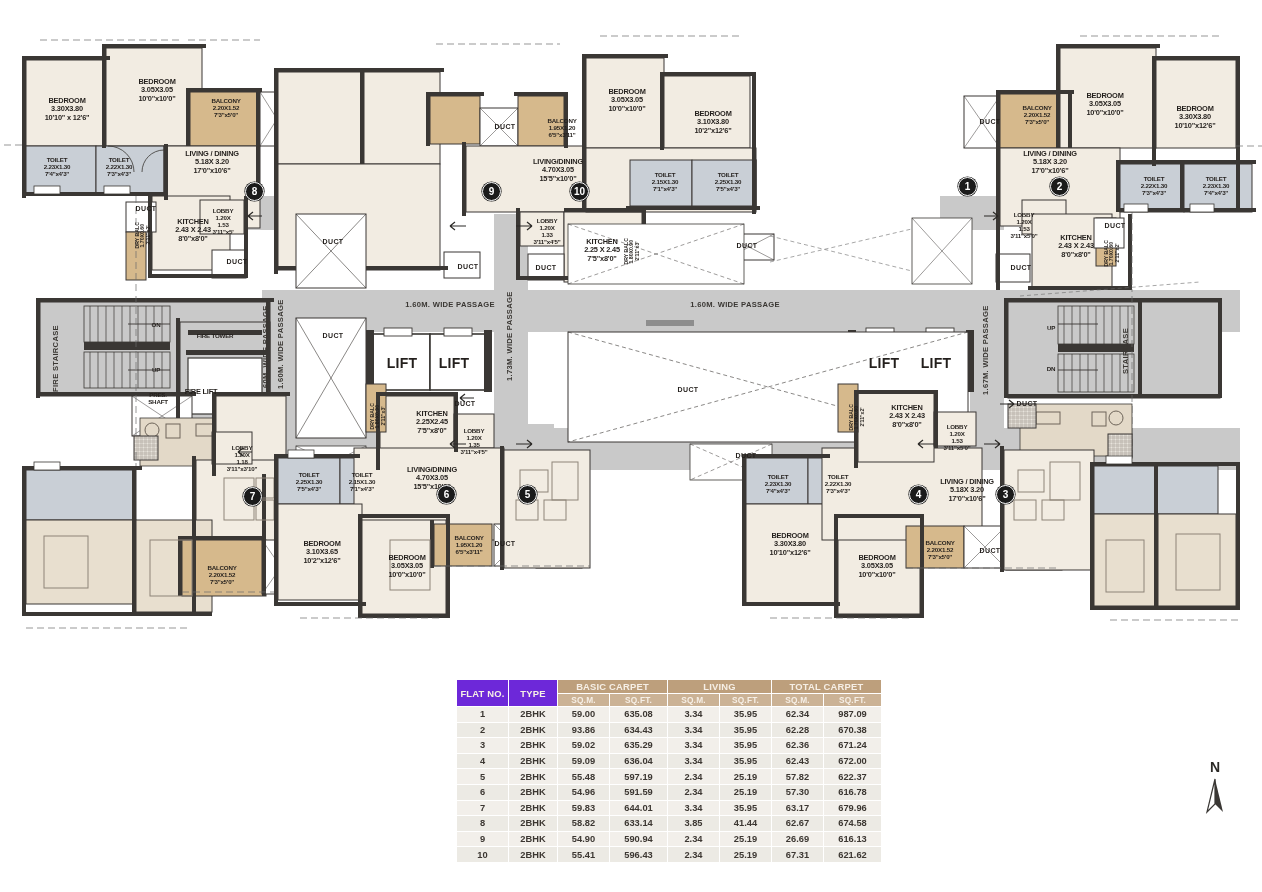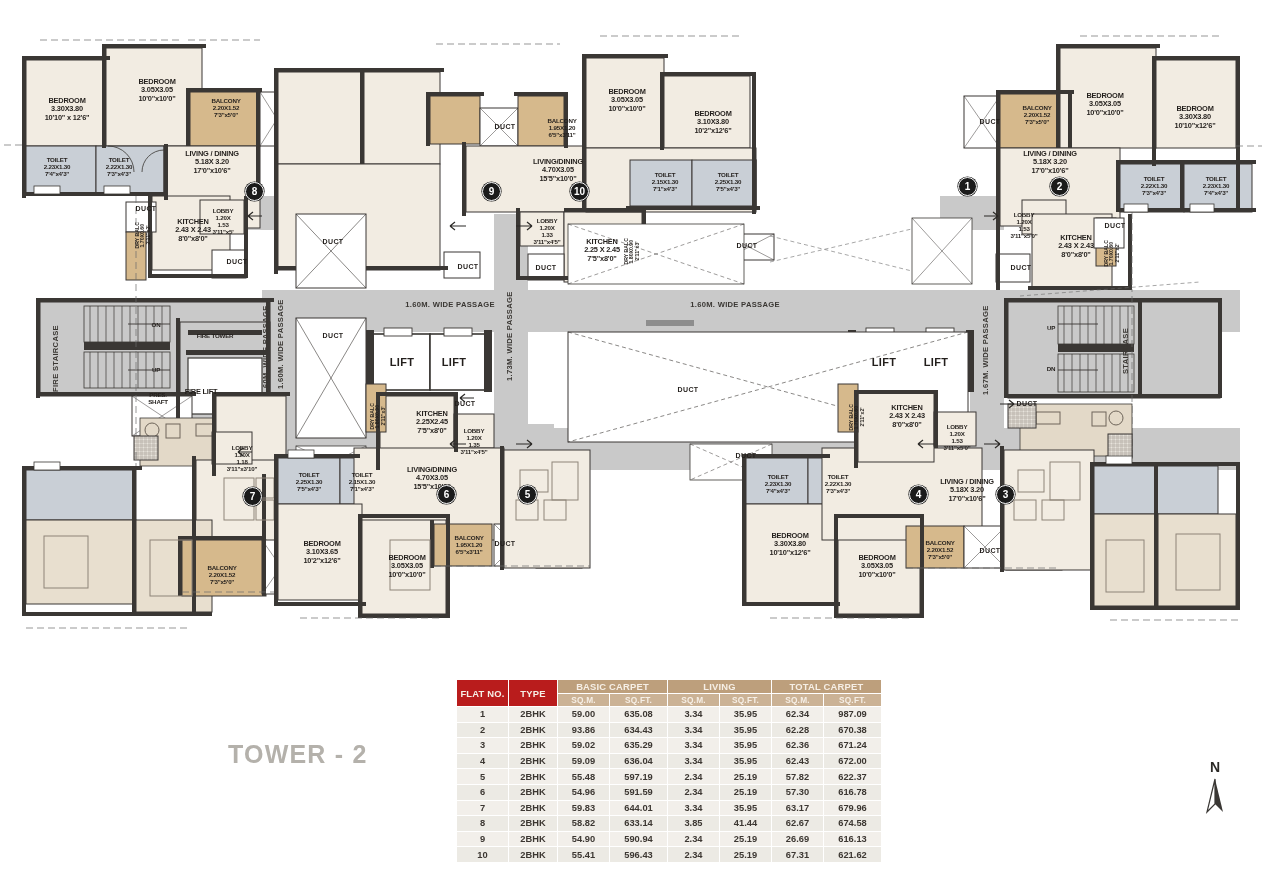--- a/index.html
+++ b/index.html
@@ -33,21 +33,21 @@
     color: #231f1c;
     text-align: center;
     line-height: 1.12;
     white-space: pre-line;
     letter-spacing: -0.2px;
     pointer-events: none;
   }
   .lbl.rm   { font-size: 7.4px; }
   .lbl.tny  { font-size: 6.2px; }
   .lbl.duct { font-size: 7px; letter-spacing: 0.4px; }
-  .lbl.lift { font-size: 11px; letter-spacing: 0.3px; }
+  .lbl.lift { font-size: 14px; letter-spacing: 0.3px; }
   .lbl.pass { font-size: 7.6px; letter-spacing: 0.3px; color: #3a3733; }
   .lbl.vert-ccw {
     transform: rotate(180deg);
     writing-mode: vertical-rl;
   }
   .lbl.dryb {
     font-size: 5.2px;
     writing-mode: vertical-rl;
     transform: rotate(180deg);
     letter-spacing: 0px;
@@ -104,21 +104,21 @@
   }
   #flat-table th, #flat-table td {
     border: 1px solid #ffffff;
     text-align: center;
     font-size: 9.3px;
     font-weight: bold;
     color: #3c3732;
     padding: 0;
   }
   #flat-table thead th {
-    background: #b91c1c;
+    background: #6d28d9;
     color: #f6efe6;
     font-size: 9.4px;
     letter-spacing: 0.2px;
     height: 14px;
   }
   #flat-table thead th.grp { background: #bd9f7c; }
   #flat-table thead th.sub { background: #cbb295; font-size: 8.3px; height: 13px; }
   #flat-table thead th.tall { height: 27px; }
   #flat-table tbody td {
     background: #f2efea;
@@ -731,21 +731,20 @@
       <div class="flatno" style="left: 437px; top: 485px;">6</div>
       <div class="flatno" style="left: 243px; top: 487px;">7</div>
       <div class="flatno" style="left: 245px; top: 182px;">8</div>
       <div class="flatno" style="left: 482px; top: 182px;">9</div>
       <div class="flatno" style="left: 570px; top: 182px;">10</div>
     </div>
 
   <div id="bottom">
 
     <div id="tower-block">
-      <div id="tower-title">TOWER - 2</div>
     </div>
 
     <table id="flat-table">
       <thead>
         <tr>
           <th class="tall" rowspan="2">FLAT NO.</th>
           <th class="tall" rowspan="2">TYPE</th>
           <th class="grp" colspan="2">BASIC CARPET</th>
           <th class="grp" colspan="2">LIVING</th>
           <th class="grp" colspan="2">TOTAL CARPET</th>

